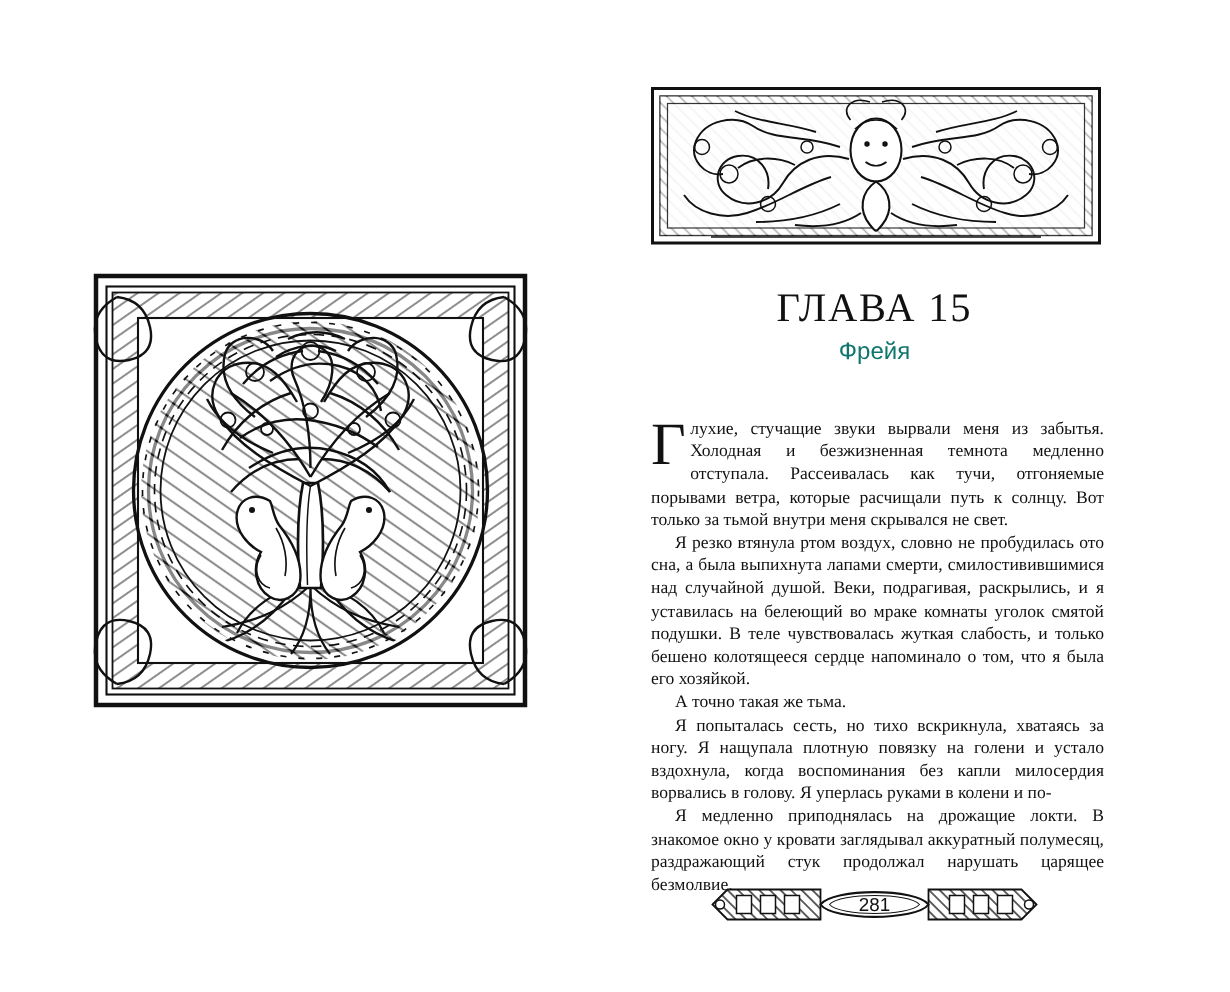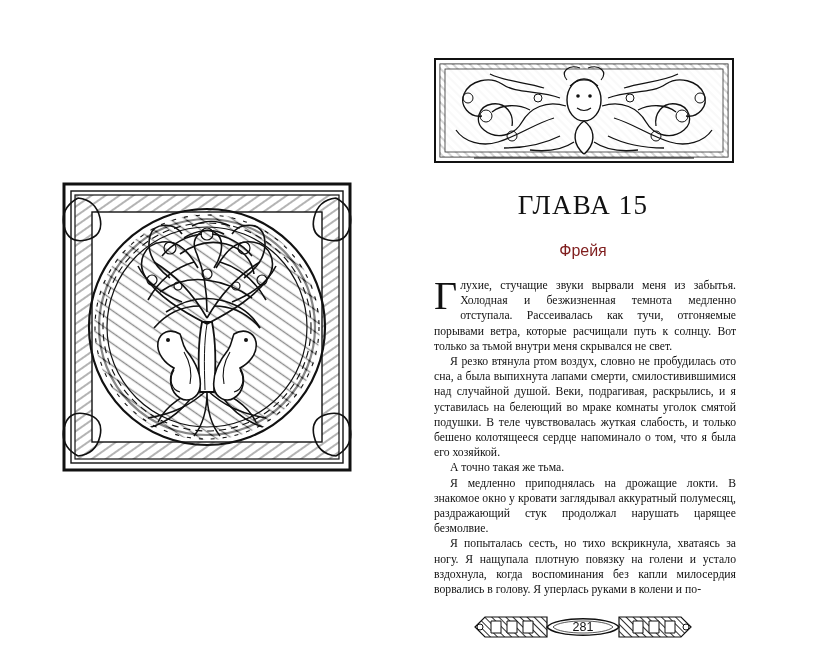--- a/index.html
+++ b/index.html
@@ -59,25 +59,25 @@
     width: 410px;
     text-align: center;
     font-size: 27px;
     letter-spacing: 1.2px;
     color: #111;
     font-family: "Liberation Serif", serif;
   }
   .chapter-subtitle {
     position: absolute;
     left: 0;
-    top: 242px;
+    top: 226px;
     width: 410px;
     text-align: center;
     font-size: 16px;
-    color: #7f1d1d;
+    color: #0f766e;
     font-family: "Liberation Sans", sans-serif;
   }
 
   .textblock {
     position: absolute;
     left: 56px;
     top: 278px;
     width: 302px;
     font-size: 11.7px;
     line-height: 15.2px;
@@ -103,21 +103,20 @@
   }
 
   
   .folio {
     position: absolute;
     left: 0;
     top: 588px;
     width: 410px;
     display: flex;
     justify-content: center;
-    margin-top: 24px;
   }
   .folio-band {
     position: relative;
     width: 228px;
     height: 30px;
   }
   .folio-num {
     position: absolute;
     left: 0;
     top: 0;
@@ -292,22 +291,22 @@
       </svg>
     </div>
 
     <div class="chapter-title">ГЛАВА 15</div>
     <div class="chapter-subtitle">Фрейя</div>
 
     <div class="textblock">
       <p class="first"><span class="dropcap">Г</span><span>лухие, стучащие звуки вырвали меня из забытья. Холодная и безжизненная темнота медленно отступала. Рассеивалась как тучи, отгоняемые порывами ветра, которые расчищали путь к солнцу. Вот только за тьмой внутри меня скрывался не свет.</span></p>
       <p>Я резко втянула ртом воздух, словно не пробудилась ото сна, а была выпихнута лапами смерти, смилостивившимися над случайной душой. Веки, подрагивая, раскрылись, и я уставилась на белеющий во мраке комнаты уголок смятой подушки. В теле чувствовалась жуткая слабость, и только бешено колотящееся сердце напоминало о том, что я была его хозяйкой.</p>
       <p>А точно такая же тьма.</p>
+      <p>Я попыталась сесть, но тихо вскрикнула, хватаясь за ногу. Я нащупала плотную повязку на голени и устало вздохнула, когда воспоминания без капли милосердия ворвались в голову. Я уперлась руками в колени и по-</p>
       <p>Я медленно приподнялась на дрожащие локти. В знакомое окно у кровати заглядывал аккуратный полумесяц, раздражающий стук продолжал нарушать царящее безмолвие.</p>
-      <p>Я попыталась сесть, но тихо вскрикнула, хватаясь за ногу. Я нащупала плотную повязку на голени и устало вздохнула, когда воспоминания без капли милосердия ворвались в голову. Я уперлась руками в колени и по-</p>
     </div>
 
     <div class="folio">
       <div class="folio-band">
         <svg width="228" height="30" viewBox="0 0 228 30" xmlns="http://www.w3.org/2000/svg">
           <defs>
             <pattern id="fh" width="5" height="5" patternUnits="userSpaceOnUse" patternTransform="rotate(45)">
               <rect width="5" height="5" fill="#ffffff"></rect>
               <path d="M0 2.5 H5" stroke="#1a1a1a" stroke-width="0.9"></path>
             </pattern>

